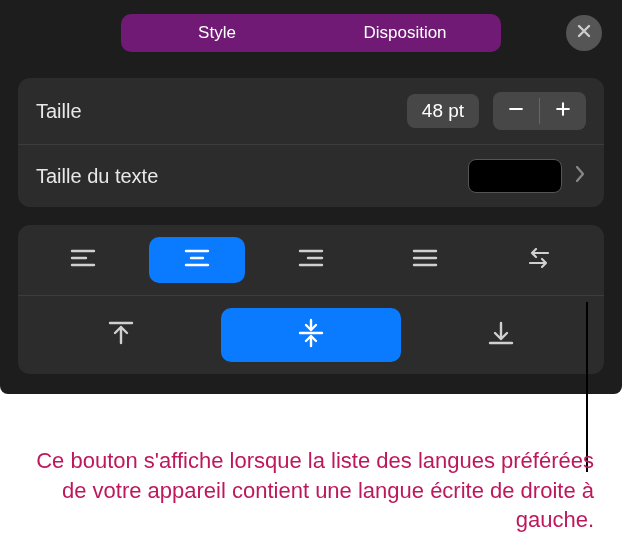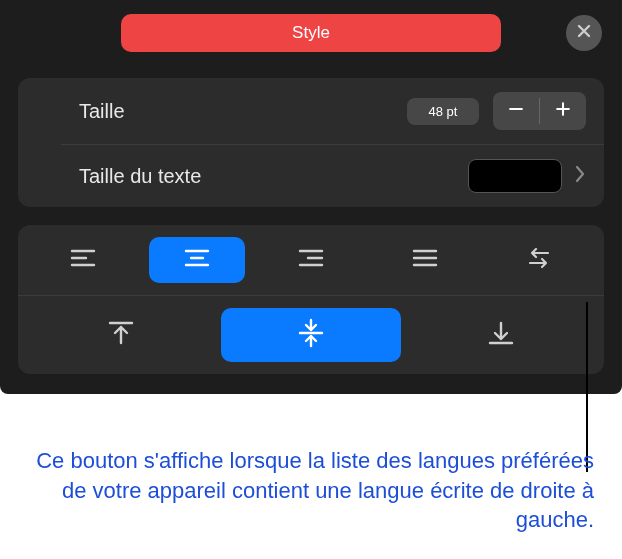--- a/index.html
+++ b/index.html
@@ -13,21 +13,21 @@
     border-bottom-right-radius: 8px;
   }
   .header {
     display: flex;
     align-items: center;
     justify-content: space-between;
     padding: 14px 20px 14px 20px;
   }
   .tabs {
     display: flex;
-    background: #ef4444;
+    background: #701a75;
     border-radius: 10px;
     padding: 2px;
     margin: 0 auto;
     width: 380px;
     height: 38px;
   }
   .tab {
     flex: 1;
     text-align: center;
     font-size: 17px;
@@ -57,37 +57,36 @@
     border-radius: 12px;
     overflow: hidden;
   }
   .row {
     display: flex;
     align-items: center;
     justify-content: space-between;
     padding: 14px 18px;
     border-bottom: 1px solid #3c3c3c;
     min-height: 62px;
-    margin-left: 43px;
   }
   .row:last-child { border-bottom: none; }
   .row-label {
     font-size: 20px;
     color: #e8e8e8;
   }
   .size-controls {
     display: flex;
     align-items: center;
     gap: 14px;
   }
   .size-value {
     background: #474747;
     border-radius: 8px;
     padding: 6px 6px;
-    font-size: 13px;
+    font-size: 19px;
     color: #fff;
     min-width: 72px;
     text-align: center;
   }
   .stepper {
     display: flex;
     align-items: center;
     background: #474747;
     border-radius: 8px;
     height: 38px;
@@ -182,35 +181,36 @@
     height: 170px;
     background: #000;
   }
   .caption {
     position: absolute;
     top: 446px;
     left: 18px;
     width: 576px;
     font-size: 22px;
     line-height: 1.35;
-    color: #1d4ed8;
+    color: #be185d;
     text-align: right;
   }
   .container { position: relative; width: 622px; height: 559px; }
 </style>
 </head>
 <body>
 <div class="container">
 
 <div class="panel">
 
   <div class="header">
     <div style="width:36px"></div>
     <div class="tabs">
       <div class="tab">Style</div>
+      <div class="tab">Disposition</div>
     </div>
     <div class="close-btn">
       <span>
         <svg viewBox="0 0 16 16">
               <path d="M3 3 L13 13 M13 3 L3 13" stroke="currentColor" stroke-width="2.4" stroke-linecap="round" fill="none"></path>
             </svg>
       </span>
     </div>
   </div>
 

